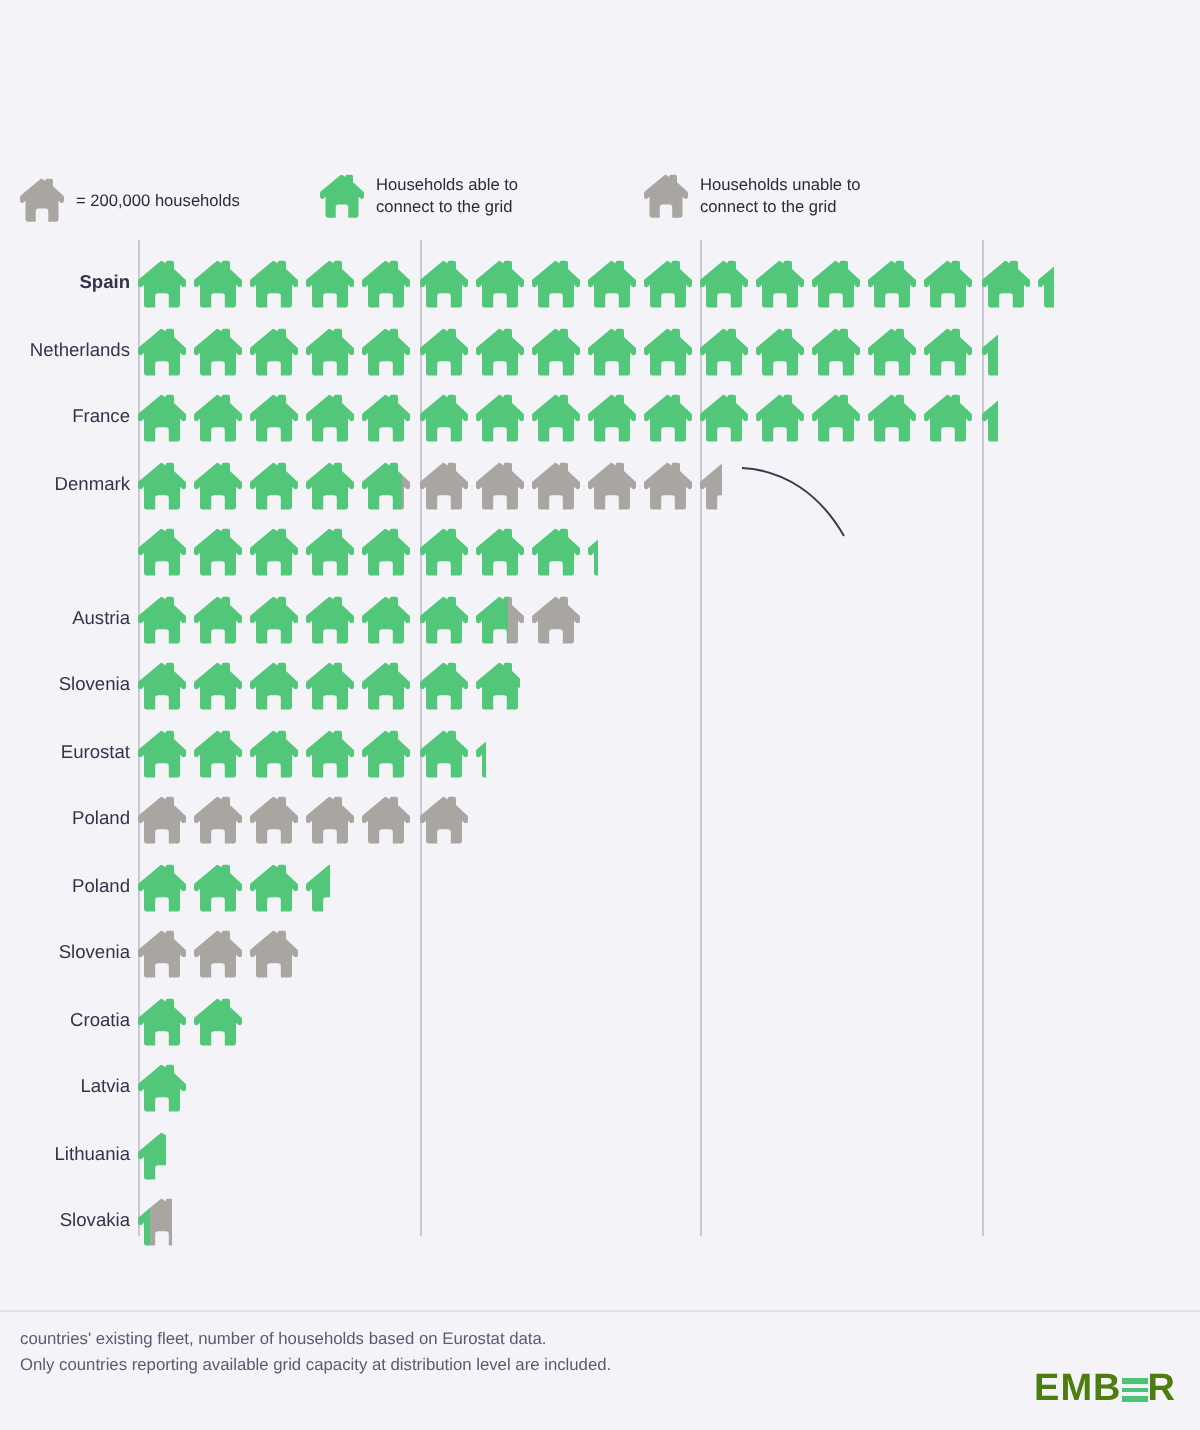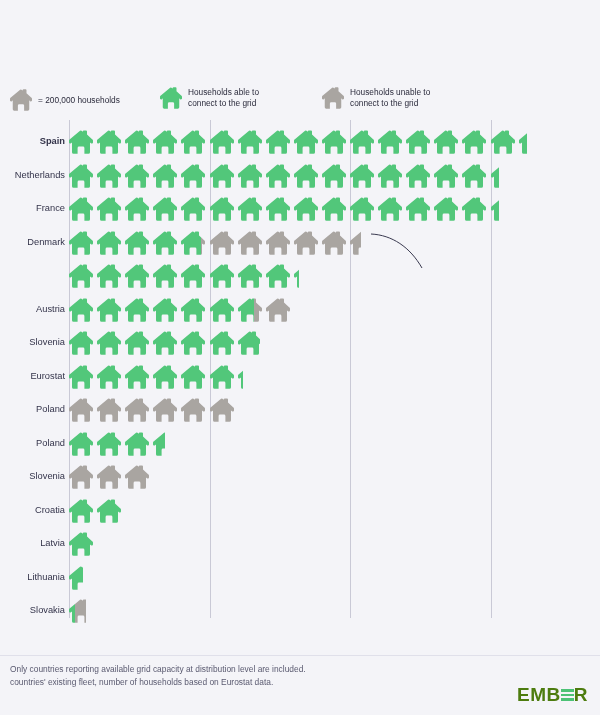--- a/index.html
+++ b/index.html
@@ -975,22 +975,22 @@
     <div id="ticks"></div>
   </div>
 
   <svg class="leader" width="62" height="42">
     <path d="M1,6 C22,7 40,19 52,40" stroke="#3a3a50" stroke-width="1" fill="none"></path>
   </svg>
 
 
   <div class="footsep"></div>
   <div class="footer">
+    <div>countries' existing fleet, number of households based on Eurostat data.</div>
     <div>Only countries reporting available grid capacity at distribution level are included.</div>
-    <div>countries' existing fleet, number of households based on Eurostat data.</div>
   </div>
 
   <div class="logo">
     <span>EMB</span>
       <span class="e2">
         <span class="bar b1"></span>
         <span class="bar b2"></span>
         <span class="bar b3"></span>
       </span>
       <span>R</span>

